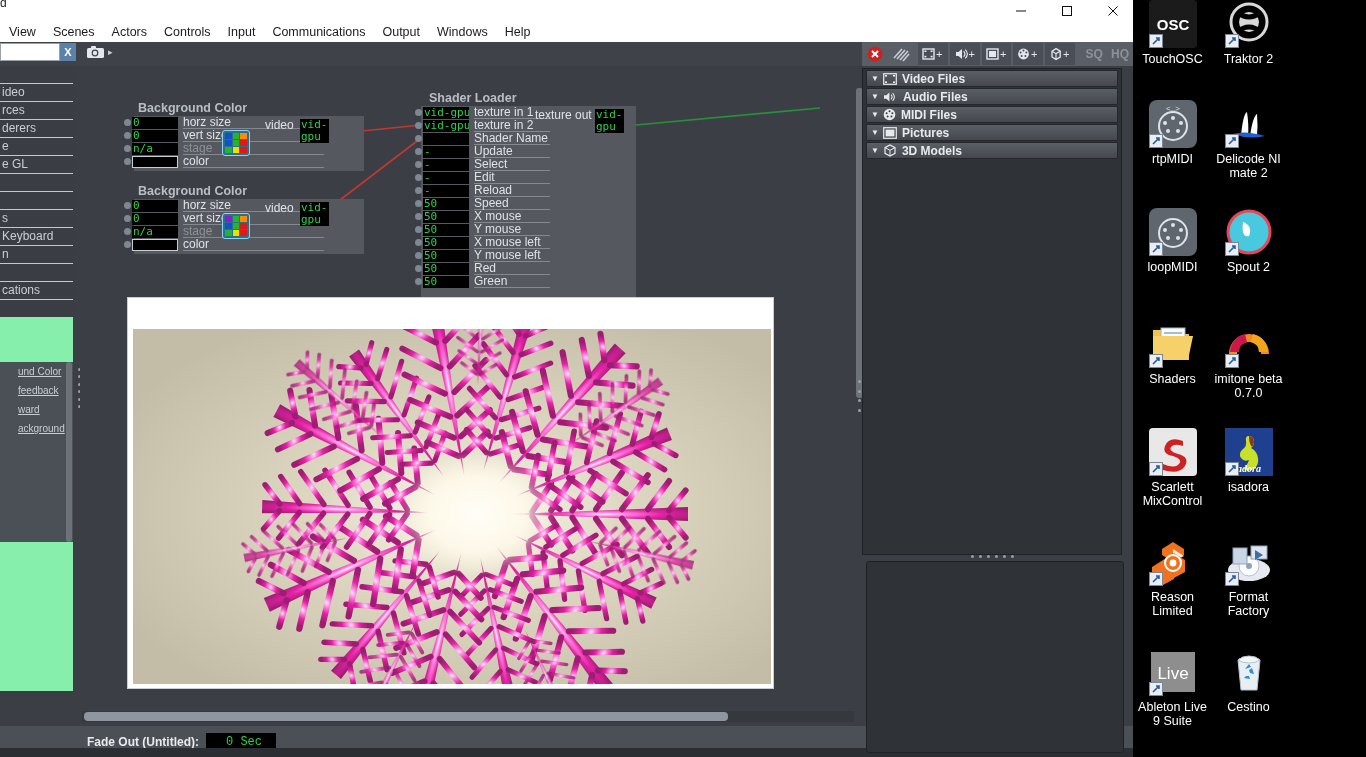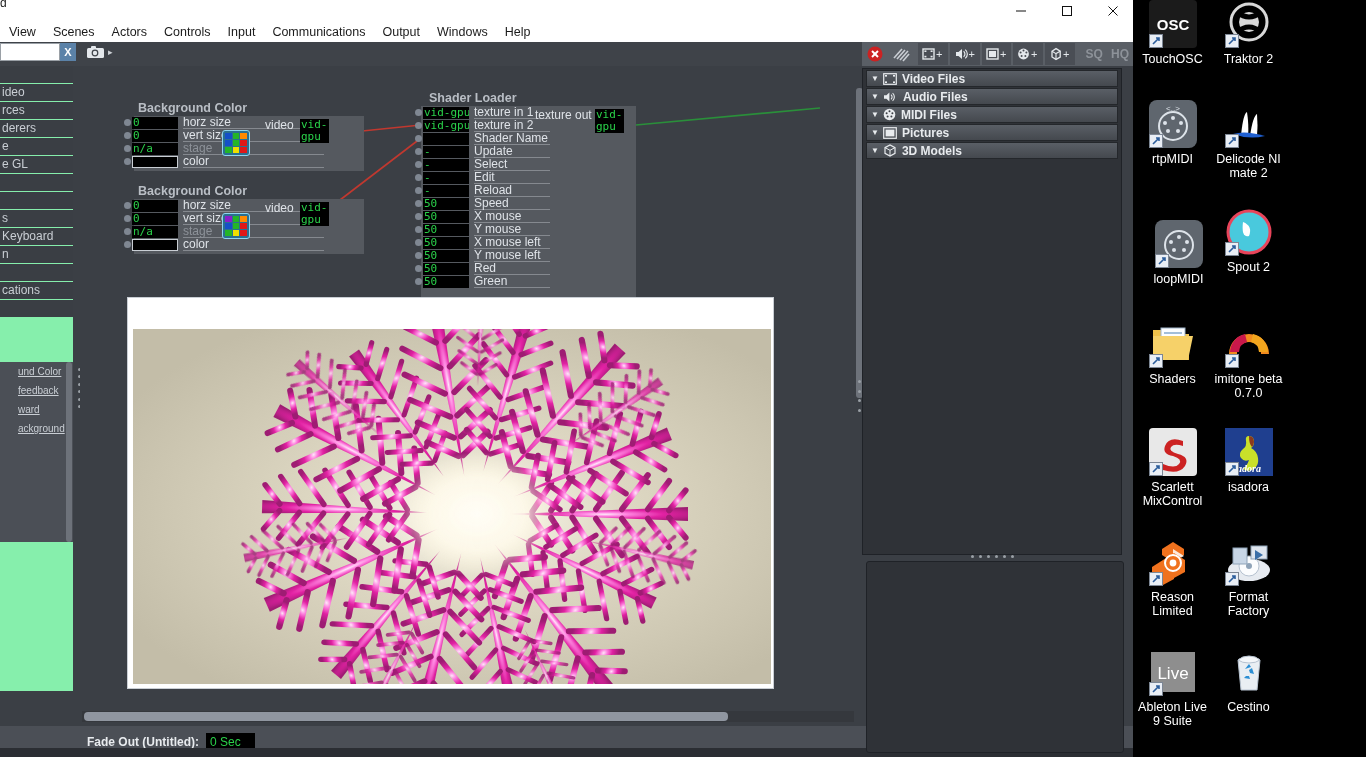--- a/index.html
+++ b/index.html
@@ -75,21 +75,21 @@
   #stage-titlebar{position:absolute;left:0;top:0;width:645px;height:29px;background:#ffffff;display:flex;align-items:center;}
   #stage-title{font-size:12.5px;color:#111;margin-left:9px;}
   #stage-close{position:absolute;right:5px;top:5px;width:18px;height:19px;background:#c35a5a;color:#fff;font-size:10px;display:flex;align-items:center;justify-content:center;}
   #stage-canvas{position:absolute;left:5px;top:31px;width:638px;height:355px;overflow:hidden;background:#cdc8b6;}
 
   
   #hscroll-track{position:absolute;left:82px;top:711px;width:772px;height:11px;background:#35383d;}
   #hscroll-thumb{position:absolute;left:84px;top:712px;width:644px;height:9px;background:#9096a0;border-radius:4px;}
   #fade-bar{position:absolute;left:0;top:726px;width:1133px;height:31px;background:#4b4f56;display:flex;align-items:center;}
   #fade-label{font-size:12px;color:#e8ebee;font-weight:bold;margin-left:87px;}
-  #fade-value{margin-left:7px;background:#000;color:#2ad24a;font-family:Liberation Sans, sans-serif;font-size:12px;padding:2px 14px 2px 4px;}
+  #fade-value{margin-left:7px;background:#000;color:#2ad24a;font-family:Liberation Mono, monospace;font-size:12px;padding:2px 14px 2px 20px;}
   #bottom-strip{position:absolute;left:0;top:748px;width:1133px;height:9px;background:#2b2e33;}
 
   
   #bins-panel{position:absolute;left:862px;top:68px;width:260px;height:487px;background:#2f3237;border:1px solid #1f2227;box-sizing:border-box;}
   .bin-header{height:17px;margin:1px 3px;background:linear-gradient(#5a5f66,#44484e);color:#e8ebee;font-size:12px;font-weight:bold;display:flex;align-items:center;padding-left:4px;box-sizing:border-box;border:1px solid #24272b;}
   .bin-header .caret{font-size:8px;margin-right:4px;color:#e8ebee;}
   .bin-header .bicon{margin-right:5px;display:flex;align-items:center;}
   #bins-splitter{position:absolute;left:862px;top:552px;width:260px;height:9px;display:flex;align-items:center;justify-content:center;gap:5px;}
   #bins-splitter i{width:3px;height:3px;border-radius:50%;background:#9aa0a6;}
   #bins-lower{position:absolute;left:866px;top:561px;width:258px;height:192px;background:#2f3237;border:1px solid #1f2227;box-sizing:border-box;border-radius:3px;}
@@ -697,21 +697,21 @@
           </svg>
         <span class="shortcut-badge">
             <svg width="10" height="10" viewBox="0 0 10 10">
               <path d="M2 8 L8 2 M5 2 h3 v3" stroke="#2c5d9b" stroke-width="1.6" fill="none"></path>
             </svg>
           </span>
       </div>
       <span class="lbl">Delicode NI mate 2</span>
     </div>
 
-    <div class="dicon" style="left:8px;top:208px;margin-top:12px;">
+    <div class="dicon" style="left:2px;top:208px;">
       <div class="art">
         <svg width="48" height="48" viewBox="0 0 48 48">
             <rect width="48" height="48" rx="8" fill="#5f666e"></rect>
             <circle cx="24" cy="25" r="14" fill="none" stroke="#dde3e9" stroke-width="2"></circle>
             <circle cx="24" cy="17" r="2" fill="#dde3e9"></circle>
             <circle cx="16" cy="22" r="2" fill="#dde3e9"></circle>
             <circle cx="32" cy="22" r="2" fill="#dde3e9"></circle>
             <circle cx="19" cy="30" r="2" fill="#dde3e9"></circle>
             <circle cx="29" cy="30" r="2" fill="#dde3e9"></circle>
           </svg>

